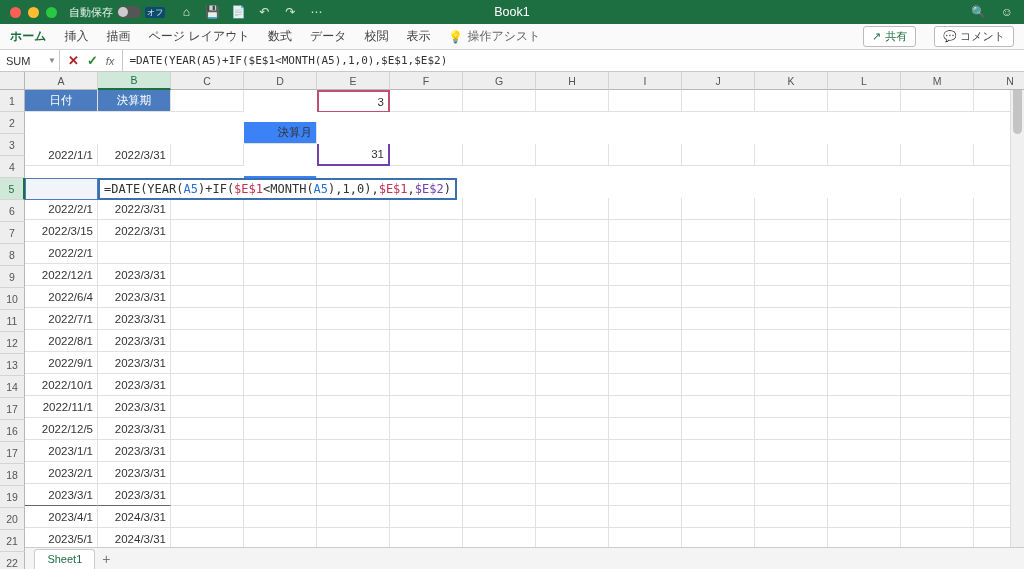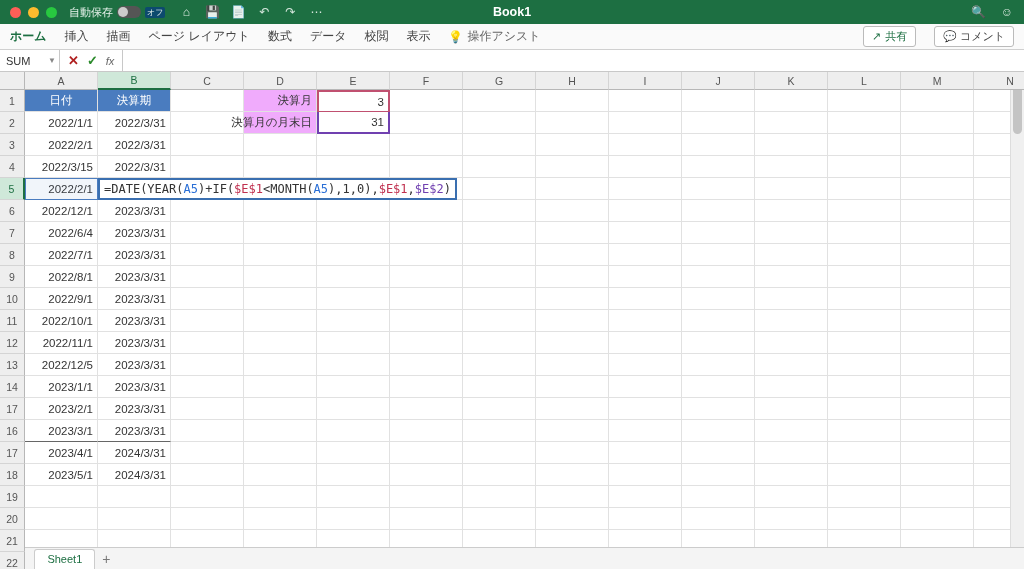--- a/index.html
+++ b/index.html
@@ -10,21 +10,21 @@
   .traffic { display: flex; gap: 7px; margin-left: 10px; }
   .traffic-dot { width: 11px; height: 11px; border-radius: 50%; }
   .dot-close { background: #ff5f57; }
   .dot-min { background: #febc2e; }
   .dot-max { background: #28c840; }
   .autosave { margin-left: 12px; font-size: 11px; color: #e8f3ec; display:flex; align-items:center; gap:4px;}
   .autosave-switch { width:24px; height:12px; border-radius:6px; background:#555; display:inline-flex; align-items:center; padding:1px;}
   .autosave-knob { width:10px; height:10px; border-radius:50%; background:#ccc;}
   .qat { display:flex; gap:12px; margin-left:14px; align-items:center; color:#e8f3ec; }
   .qat-icon { width:14px; height:14px; display:inline-flex; align-items:center; justify-content:center; opacity:.9;}
-  .title-text { position:absolute; left:50%; transform:translateX(-50%); font-size:12.5px; font-weight:700; color:#fff;text-align:center; }
+  .title-text { position:absolute; left:50%; transform:translateX(-50%); font-size:12.5px; font-weight:400; color:#fff;text-align:center; }
   .title-right { position:absolute; right:10px; display:flex; gap:14px; color:#e8f3ec;}
 
   
   .ribbon { height: 26px; background: #fafafa; border-bottom: 1px solid #d0d0d0; display:flex; align-items:center; padding: 0 10px; gap: 18px; color:#444; }
   .ribbon-tab { font-size: 12px; cursor: default; }
   .ribbon-tab.active { color: #1d6f42; font-weight: 600; }
   .ribbon-hint { display:flex; align-items:center; gap:4px; color:#666; font-size:12px;}
   .ribbon-spacer { flex:1; }
   .share-btn { border:1px solid #bbb; border-radius:3px; padding:2px 8px; font-size:11px; color:#1d6f42; display:flex; align-items:center; gap:4px; background:#fff;}
   .comment-btn { border:1px solid #bbb; border-radius:3px; padding:2px 8px; font-size:11px; color:#444; background:#fff;}
@@ -50,21 +50,21 @@
   .rowhead { width:25px; height:22px; background:#eee; border-right:1px solid #b7b7b7; border-bottom:1px solid #d4d4d4; display:flex; align-items:center; justify-content:center; font-size:10.5px; color:#555;}
   .rowhead.selected { background:#cfe8d9; color:#1d6f42; border-right:2px solid #1d6f42;}
 
   .cells { position:absolute; left:25px; top:18px; }
   .cell-row { display:flex; }
   .cell { height:22px; border-right:1px solid #e1e1e1; border-bottom:1px solid #e1e1e1; display:flex; align-items:center; padding:0 4px; font-size:11.5px; color:#333; overflow:visible; position:relative;}
   .cell.right { justify-content:flex-end; }
 
   
   .hdr-blue { background:#4a7cbf; color:#fff; justify-content:center; font-weight:500;}
-  .beige { background:#f0abfc; justify-content:flex-end; color:#333;}
+  .beige { background:#3b82f6; justify-content:flex-end; color:#333;margin-top:32px;}
 
   
   .editing-outline {
     position:absolute;
     border:2px solid #3a6fb0;
     background:#fff;
     z-index:5;
     display:flex;
     align-items:center;
     padding:0 4px;
@@ -152,20 +152,21 @@
 <div class="fbar">
   <div class="namebox">
     <span>SUM</span>
     <span class="namebox-dd">▼</span>
   </div>
   <div class="fbar-btns">
     <span class="fbar-cancel">✕</span>
     <span class="fbar-accept">✓</span>
     <span class="fbar-fx">fx</span>
   </div>
+  <div class="formula-input">=DATE(YEAR(A5)+IF($E$1&lt;MONTH(A5),1,0),$E$1,$E$2)</div>
 </div>
 
 <div class="grid-wrap" style="height:475px;">
   <div class="corner"></div>
   <div class="colheads" id="colheads">
       <div class="colhead" style="width: 73px;">A</div>
       <div class="colhead selected" style="width: 73px;">B</div>
       <div class="colhead" style="width: 73px;">C</div>
       <div class="colhead" style="width: 73px;">D</div>
       <div class="colhead" style="width: 73px;">E</div>

